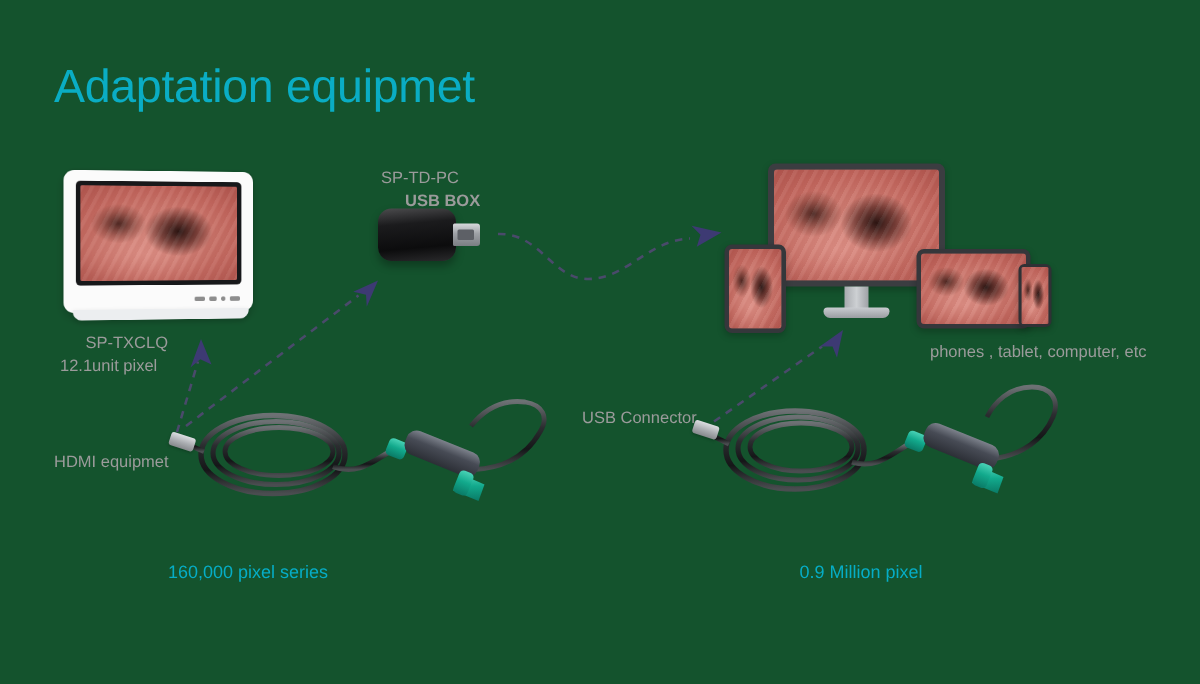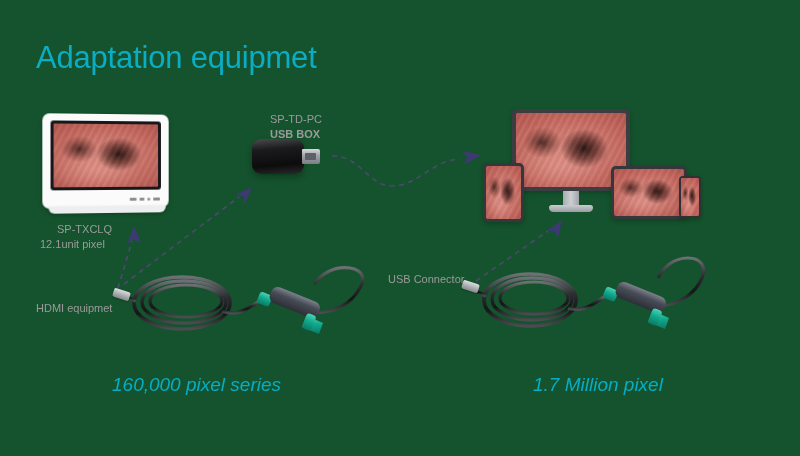--- a/index.html
+++ b/index.html
@@ -26,41 +26,40 @@
     font-size: 31px;
     font-weight: 400;
     letter-spacing: -0.2px;
     color: #0aadc4;
     white-space: nowrap;
   }
 
   
   .caption {
     position: absolute;
-    font-size: 19px;
+    font-size: 12px;
     font-weight: 400;
     color: #06adc6;
     white-space: nowrap;
-    font-style: italic;
   }
   #caption-left  { left: 112px; top: 374px; }
   #caption-right { left: 533px; top: 374px; }
 
   
   .ann {
     position: absolute;
     font-size: 11px;
     color: #9b9b9b;
     white-space: nowrap;
     line-height: 15px;
   }
   #ann-sp-txclq    { left: 57px;  top: 222px; }
   #ann-unit-main   { left: 40px;  top: 237px; }
   #ann-hdmi        { left: 36px;  top: 301px; }
-  #ann-sp-td-pc    { left: 270px; top: 112px; }
+  #ann-sp-td-pc    { left: 254px; top: 112px; }
   #ann-usb-box     { left: 270px; top: 127px; font-weight: bold; }
   #ann-usb-conn    { left: 388px; top: 272px; text-align: center; }
   #ann-devices     { left: 620px; top: 228px; }
 
   
   .tissue {
     background-color: #c4736b;
     background-image:
       radial-gradient(ellipse 28% 34% at 62% 48%, rgba(25,10,8,0.92) 0%, rgba(60,22,18,0.6) 42%, rgba(120,55,45,0.0) 78%),
       radial-gradient(ellipse 22% 26% at 24% 40%, rgba(35,14,10,0.75) 0%, rgba(90,40,32,0.35) 50%, rgba(150,70,60,0) 80%),
@@ -364,20 +363,21 @@
 
     <div id="rc-tablet-large">
       <div id="rc-tablet-large-screen" class="tissue"></div>
     </div>
 
     <div id="rc-phone">
       <div id="rc-phone-screen" class="tissue"></div>
     </div>
   </div>
 
+  <div class="ann" id="ann-devices">phones , tablet, computer, etc</div>
   <div class="ann" id="ann-usb-conn">USB Connector</div>
 
   <svg class="scope" id="scope-left" viewBox="0 0 252 98">
     <defs>
       <linearGradient id="cableL" x1="0" y1="0" x2="0" y2="1">
         <stop offset="0%" stop-color="#6d7174"></stop>
         <stop offset="38%" stop-color="#2b2d30"></stop>
         <stop offset="70%" stop-color="#151618"></stop>
         <stop offset="100%" stop-color="#4a4d50"></stop>
       </linearGradient>
@@ -461,15 +461,15 @@
       <path class="arrowhead" d="M481 155 l-16.5 9.5 l2.5 -8 l-6 -6 z"></path>
     </g>
 
     <g>
       <path class="dash" d="M476 281 L 548 231"></path>
       <path class="arrowhead" d="M562 220 l-4 18.5 l-3 -7.5 l-8.5 0 z"></path>
     </g>
   </svg>
 
   <div class="caption" id="caption-left">160,000 pixel series</div>
-  <div class="caption" id="caption-right">1.7 Million pixel</div>
+  <div class="caption" id="caption-right">0.9 Million pixel</div>
 
 </div>
 
 </body></html>

